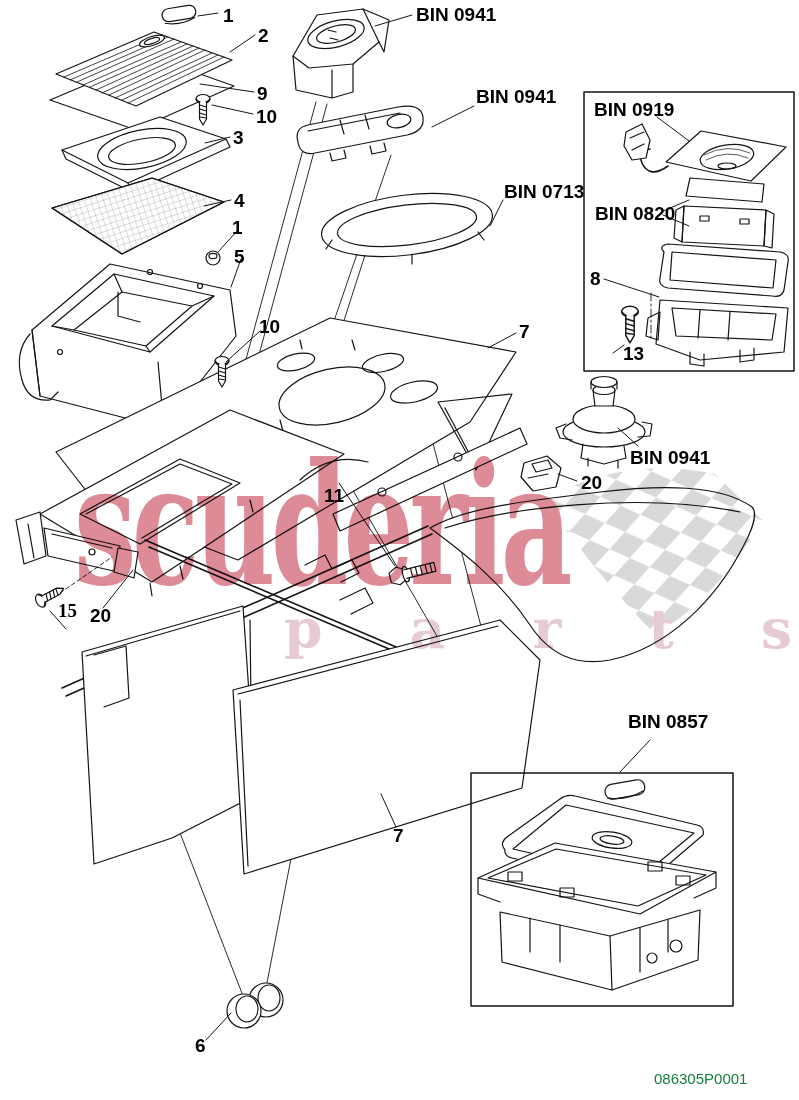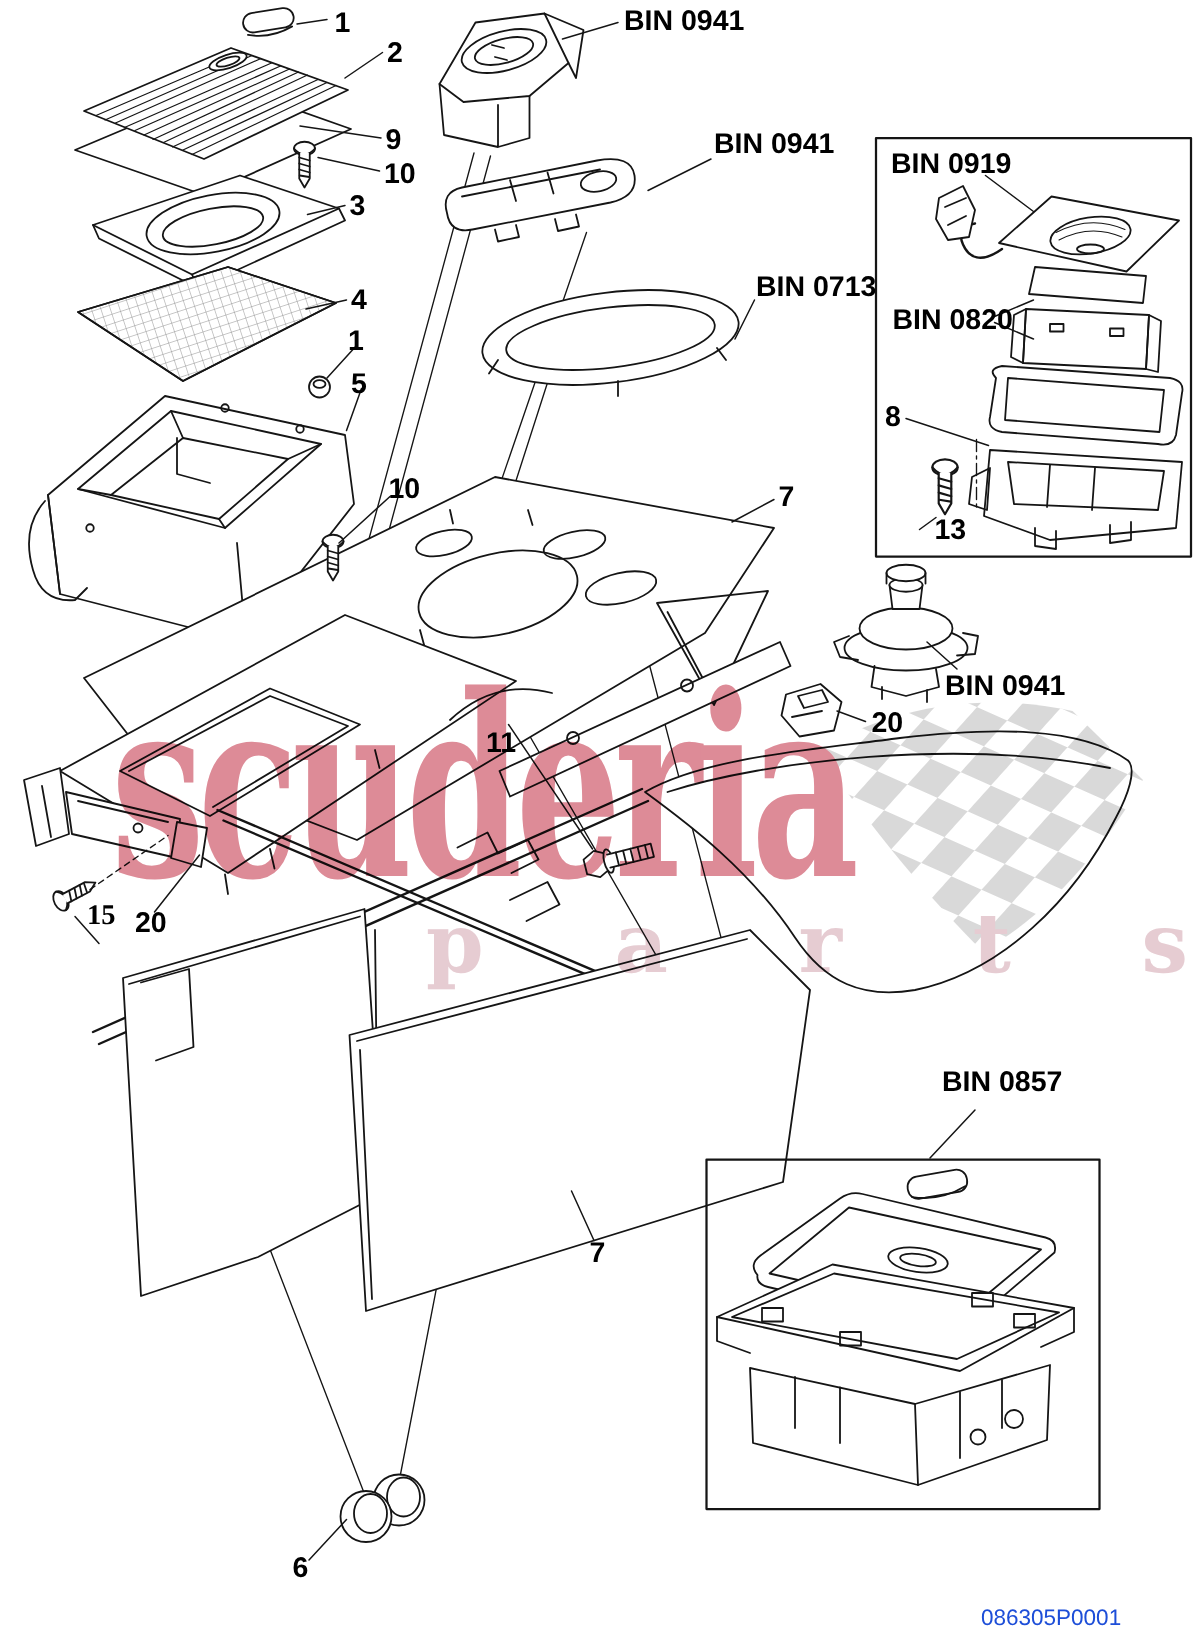--- a/index.html
+++ b/index.html
@@ -11,21 +11,21 @@
   .wm-brand{position:absolute;left:74px;top:441px;font-family:"DejaVu Serif",serif;
       font-weight:bold;font-size:168px;line-height:1;letter-spacing:-7px;color:#dd8b97;
       transform:scaleX(0.66);transform-origin:left top;white-space:nowrap;}
   .wm-word{position:absolute;font-family:"DejaVu Serif",serif;font-weight:bold;
       font-size:55px;line-height:1;letter-spacing:34px;color:#e6ccd2;white-space:nowrap;}
   .wm-word1{left:56px;top:596px;}
   .wm-word2{left:284px;top:601px;}
   .labels{position:absolute;left:0;top:0;width:799px;height:1100px;z-index:3;pointer-events:none;}
   .callout,.binlabel{position:absolute;font-weight:bold;font-size:19px;color:#000;
       line-height:1.1;white-space:nowrap;}
-  .partnum{position:absolute;left:654px;top:1070px;font-size:15px;font-weight:normal;color:#1d4ed8;}
+  .partnum{position:absolute;left:654px;top:1070px;font-size:15px;font-weight:normal;color:#15803d;}
 </style>
 </head>
 <body>
 
 <div class="stage">
 
   <svg class="art" width="799" height="1100" viewBox="0 0 799 1100">
     <defs>
       <pattern id="grid" width="6" height="6" patternUnits="userSpaceOnUse" patternTransform="rotate(-18)">
         <path d="M0,0 H6 M0,0 V6" stroke="#8a8a8a" stroke-width="0.6" fill="none"></path>

